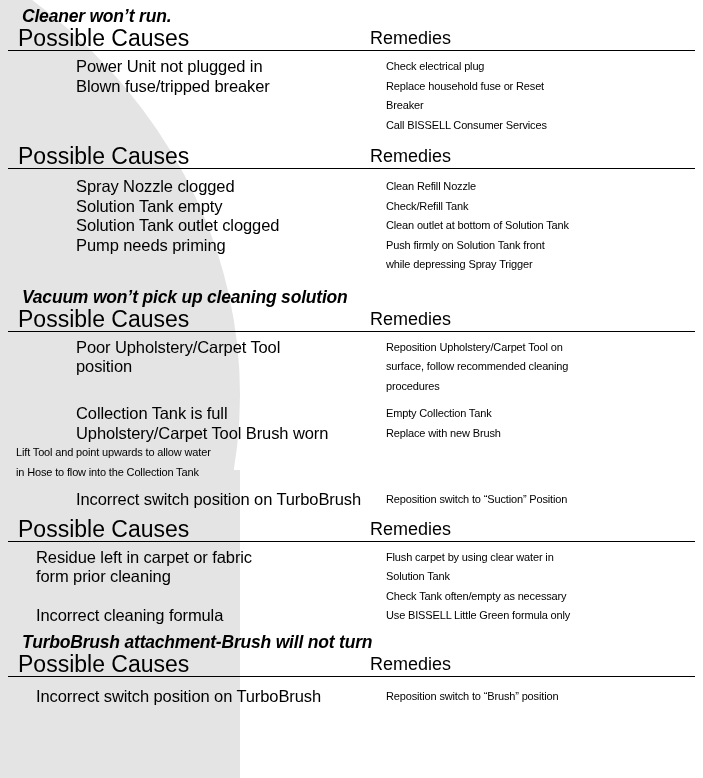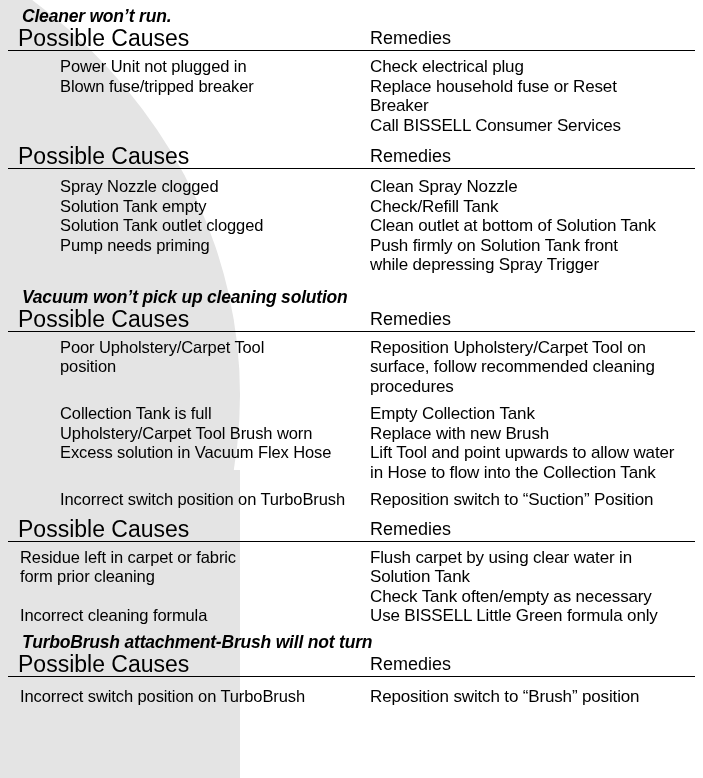--- a/index.html
+++ b/index.html
@@ -78,36 +78,37 @@
     font-size: 18px;
     line-height: 22px;
   }
   .rule {
     height: 0;
     border-top: 1.6px solid #000;
     margin: 0 8px 0 8px;
   }
   .rows {
     position: relative;
+    padding-left: 16px;
   }
   .row {
     position: relative;
     display: flex;
     align-items: flex-start;
   }
   .cell-cause {
     font-size: 16.5px;
     line-height: 19.5px;
     width: 370px;
     box-sizing: border-box;
     flex: 0 0 370px;
     letter-spacing: -0.1px;
   }
   .cell-remedy {
-    font-size: 17px;
+    font-size: 11px;
     line-height: 19.5px;
     flex: 1 1 auto;
     letter-spacing: -0.15px;
     padding-right: 4px;
   }
   
   .indent-deep .cell-cause { padding-left: 60px; }
   .indent-deep .cell-remedy { padding-left: 0px; }
   .indent-flat .cell-cause { padding-left: 20px; }
   .indent-flat .cell-remedy { padding-left: 0px; }
@@ -157,21 +158,21 @@
       <div class="spacer-10"></div>
       <div class="colheads">
         <div class="ch-causes">Possible Causes</div>
         <div class="ch-remedies">Remedies</div>
       </div>
       <div class="rule"></div>
       <div class="rows indent-deep">
         <div class="spacer-8"></div>
         <div class="row">
           <div class="cell-cause pre">Spray Nozzle clogged</div>
-          <div class="cell-remedy pre">Clean Spray Nozzle</div>
+          <div class="cell-remedy pre">Clean Refill Nozzle</div>
         </div>
         <div class="row">
           <div class="cell-cause pre">Solution Tank empty</div>
           <div class="cell-remedy pre">Check/Refill Tank</div>
         </div>
         <div class="row">
           <div class="cell-cause pre">Solution Tank outlet clogged</div>
           <div class="cell-remedy pre">Clean outlet at bottom of Solution Tank</div>
         </div>
         <div class="row">
@@ -202,21 +203,20 @@
         <div class="spacer-8"></div>
         <div class="row">
           <div class="cell-cause pre">Collection Tank is full</div>
           <div class="cell-remedy pre">Empty Collection Tank</div>
         </div>
         <div class="row">
           <div class="cell-cause pre">Upholstery/Carpet Tool Brush worn</div>
           <div class="cell-remedy pre">Replace with new Brush</div>
         </div>
         <div class="row">
-          <div class="cell-cause pre">Excess solution in Vacuum Flex Hose</div>
           <div class="cell-remedy pre">Lift Tool and point upwards to allow water
 in Hose to flow into the Collection Tank</div>
         </div>
         <div class="spacer-8"></div>
         <div class="row">
           <div class="cell-cause pre">Incorrect switch position on TurboBrush</div>
           <div class="cell-remedy pre">Reposition switch to “Suction” Position</div>
         </div>
       </div>
     </div>

